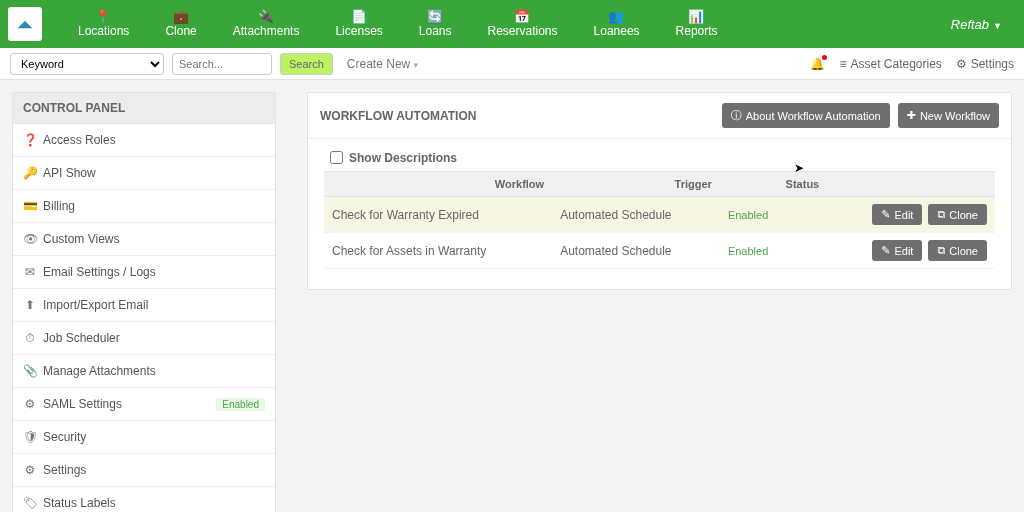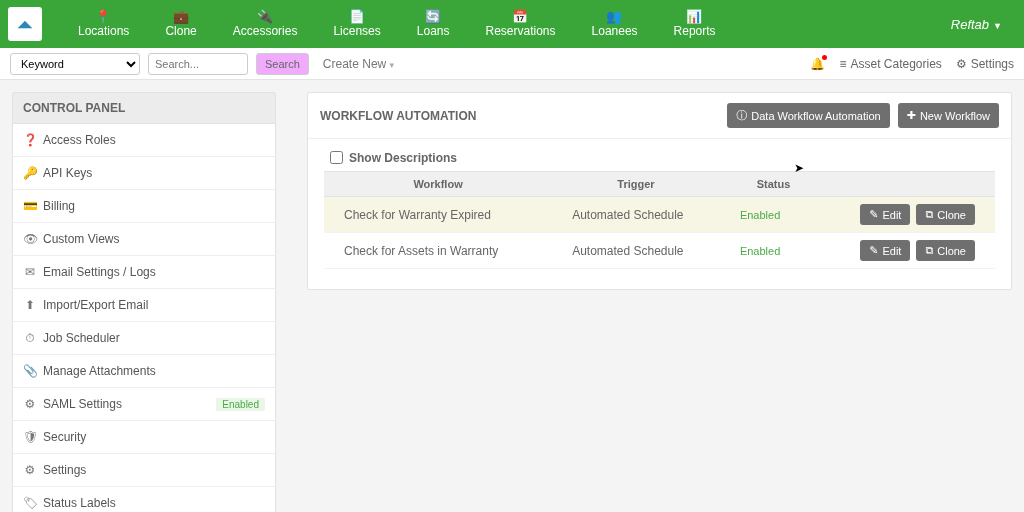--- a/index.html
+++ b/index.html
@@ -6,23 +6,23 @@
   body { font-family: -apple-system, "Helvetica Neue", Arial, sans-serif; font-size: 12px; background: #f4f4f4; color: #555; width: 1024px; height: 512px; overflow: hidden; }
   .topnav { background: #3aa63a; height: 48px; display: flex; align-items: center; padding: 0 8px; color: #fff; }
   .logo { width: 34px; height: 34px; background: #fff; border-radius: 3px; margin-right: 18px; display:flex;align-items:center;justify-content:center;color:#2b8ab5;font-weight:bold;font-size:9px;}
   .nav-items { display: flex; gap: 0; }
   .nav-item { display: flex; flex-direction: column; align-items: center; padding: 4px 18px; font-size: 12px; cursor: pointer; }
   .nav-item .nav-icon { font-size: 13px; line-height: 14px; opacity: .95;}
   .brand { margin-left: auto; padding: 0 14px; font-size: 13px; font-style: italic; }
   .brand .caret { font-size: 9px; margin-left: 4px;}
   .toolbar { background: #fff; border-bottom: 1px solid #e3e3e3; height: 32px; display: flex; align-items: center; padding: 0 10px; gap: 8px; }
   .toolbar select, .toolbar input, .toolbar button { font-size: 11px; }
-  .kw-select { height: 22px; border: 1px solid #ccc; border-radius: 3px; padding: 0 6px; width: 130px; background:#fff;}
+  .kw-select { height: 22px; border: 1px solid #ccc; border-radius: 3px; padding: 0 6px; width: 154px; background:#fff;}
   .search-input { height: 22px; border: 1px solid #ccc; border-radius: 3px; padding: 0 6px; width: 100px; }
-  .search-btn { height: 22px; border: 1px solid #ccc; background: #f0abfc; border-radius: 3px; padding: 0 8px; color:#666; }
+  .search-btn { height: 22px; border: 1px solid #ccc; background: #bef264; border-radius: 3px; padding: 0 8px; color:#666; }
   .create-new { color: #777; padding: 0 6px; cursor:pointer;}
   .toolbar-right { margin-left: auto; display:flex; gap:14px; align-items:center; color:#666;}
   .toolbar-right .tlink { cursor:pointer; display:flex; align-items:center; gap:4px;}
   .bell-wrap{position:relative;}
   .dot{position:absolute;top:-2px;right:-2px;width:5px;height:5px;background:red;border-radius:50%;}
   .body-wrap { display: flex; padding: 12px; gap: 14px; height: calc(512px - 48px - 32px); }
   .sidebar { width: 264px; }
   .panel { background: #fff; border: 1px solid #e2e2e2; border-radius: 2px; }
   .panel-head { background: #ececec; padding: 8px 10px; font-weight: bold; color: #666; font-size: 12px; border-bottom:1px solid #e2e2e2;}
   .side-item { padding: 9px 10px; border-bottom: 1px solid #eee; display: flex; align-items: center; gap: 6px; color: #555; cursor:pointer;}
@@ -30,22 +30,22 @@
   .badge-enabled { margin-left:auto; background:#eaf7e6; color:#4aa94a; font-size:10px; padding:1px 6px; border-radius:2px;}
   .main { flex: 1; }
   .page-head { display:flex; align-items:center; padding: 10px 12px; border-bottom:1px solid #eee;}
   .page-title { font-weight:bold; color:#666; font-size:12px;}
   .head-btns { margin-left:auto; display:flex; gap:8px;}
   .btn-dark { background:#6f6f6f; color:#fff; border:none; border-radius:3px; padding:5px 9px; font-size:11px; cursor:pointer; display:flex; align-items:center; gap:4px;}
   .content { padding: 12px 16px 20px; }
   .show-desc { display:flex; gap:6px; color:#666; font-weight:bold; font-size:12px; margin:0 0 6px 6px;}
   .show-desc input { width:13px; height:13px;}
   table.wf { width:100%; border-collapse:collapse; }
-  table.wf th { text-align:center; font-weight:bold; color:#666; font-size:11px; background:#f0f0f0; padding:6px 8px; border-top:1px solid #e3e3e3; border-bottom:1px solid #e3e3e3;}
-  table.wf td { padding:7px 20px; font-size:12px; color:#666; border-bottom:1px solid #f3f3f3;}
+  table.wf th { text-align:right; font-weight:bold; color:#666; font-size:11px; background:#f0f0f0; padding:6px 8px; border-top:1px solid #e3e3e3; border-bottom:1px solid #e3e3e3;}
+  table.wf td { padding:7px 8px; font-size:12px; color:#666; border-bottom:1px solid #f3f3f3;}
   tr.hover td { background:#f7f6e4;}
   .status-enabled { color:#4aa94a; font-size:11px;}
   .row-btns { display:flex; gap:6px; justify-content:flex-end;}
   .row-btns .btn-dark { padding:4px 9px; font-size:11px;}
   .cursor { position:absolute; font-size:12px; color:#000;}
 </style>
 </head>
 <body>
 
 <div class="topnav">
@@ -54,21 +54,21 @@
       <div class="nav-item">
         <span class="nav-icon">📍</span>
         <span>Locations</span>
       </div>
       <div class="nav-item">
         <span class="nav-icon">💼</span>
         <span>Clone</span>
       </div>
       <div class="nav-item">
         <span class="nav-icon">🔌</span>
-        <span>Accessories</span>
+        <span>Attachments</span>
       </div>
       <div class="nav-item">
         <span class="nav-icon">📄</span>
         <span>Licenses</span>
       </div>
       <div class="nav-item">
         <span class="nav-icon">🔄</span>
         <span>Loans</span>
       </div>
       <div class="nav-item">
@@ -116,21 +116,21 @@
   <div class="sidebar">
     <div class="panel">
       <div class="panel-head">CONTROL PANEL</div>
       <div id="side-items">
           <div class="side-item">
             <span class="sicon">❓</span>
             <span>Access Roles</span>
           </div>
           <div class="side-item">
             <span class="sicon">🔑</span>
-            <span>API Keys</span>
+            <span>API Show</span>
           </div>
           <div class="side-item">
             <span class="sicon">💳</span>
             <span>Billing</span>
           </div>
           <div class="side-item">
             <span class="sicon">👁</span>
             <span>Custom Views</span>
           </div>
           <div class="side-item">
@@ -169,21 +169,21 @@
         </div>
     </div>
   </div>
   <div class="main">
     <div class="panel" style="position:relative;margin-left:17px;">
       <div class="page-head">
         <span class="page-title">WORKFLOW AUTOMATION</span>
         <div class="head-btns">
           <button class="btn-dark">
             <span>ⓘ</span>
-            <span>Data Workflow Automation</span>
+            <span>About Workflow Automation</span>
           </button>
           <button class="btn-dark">
             <span>✚</span>
             <span>New Workflow</span>
           </button>
         </div>
       </div>
       <div class="content">
         <label class="show-desc">
           <input type="checkbox" style="">

